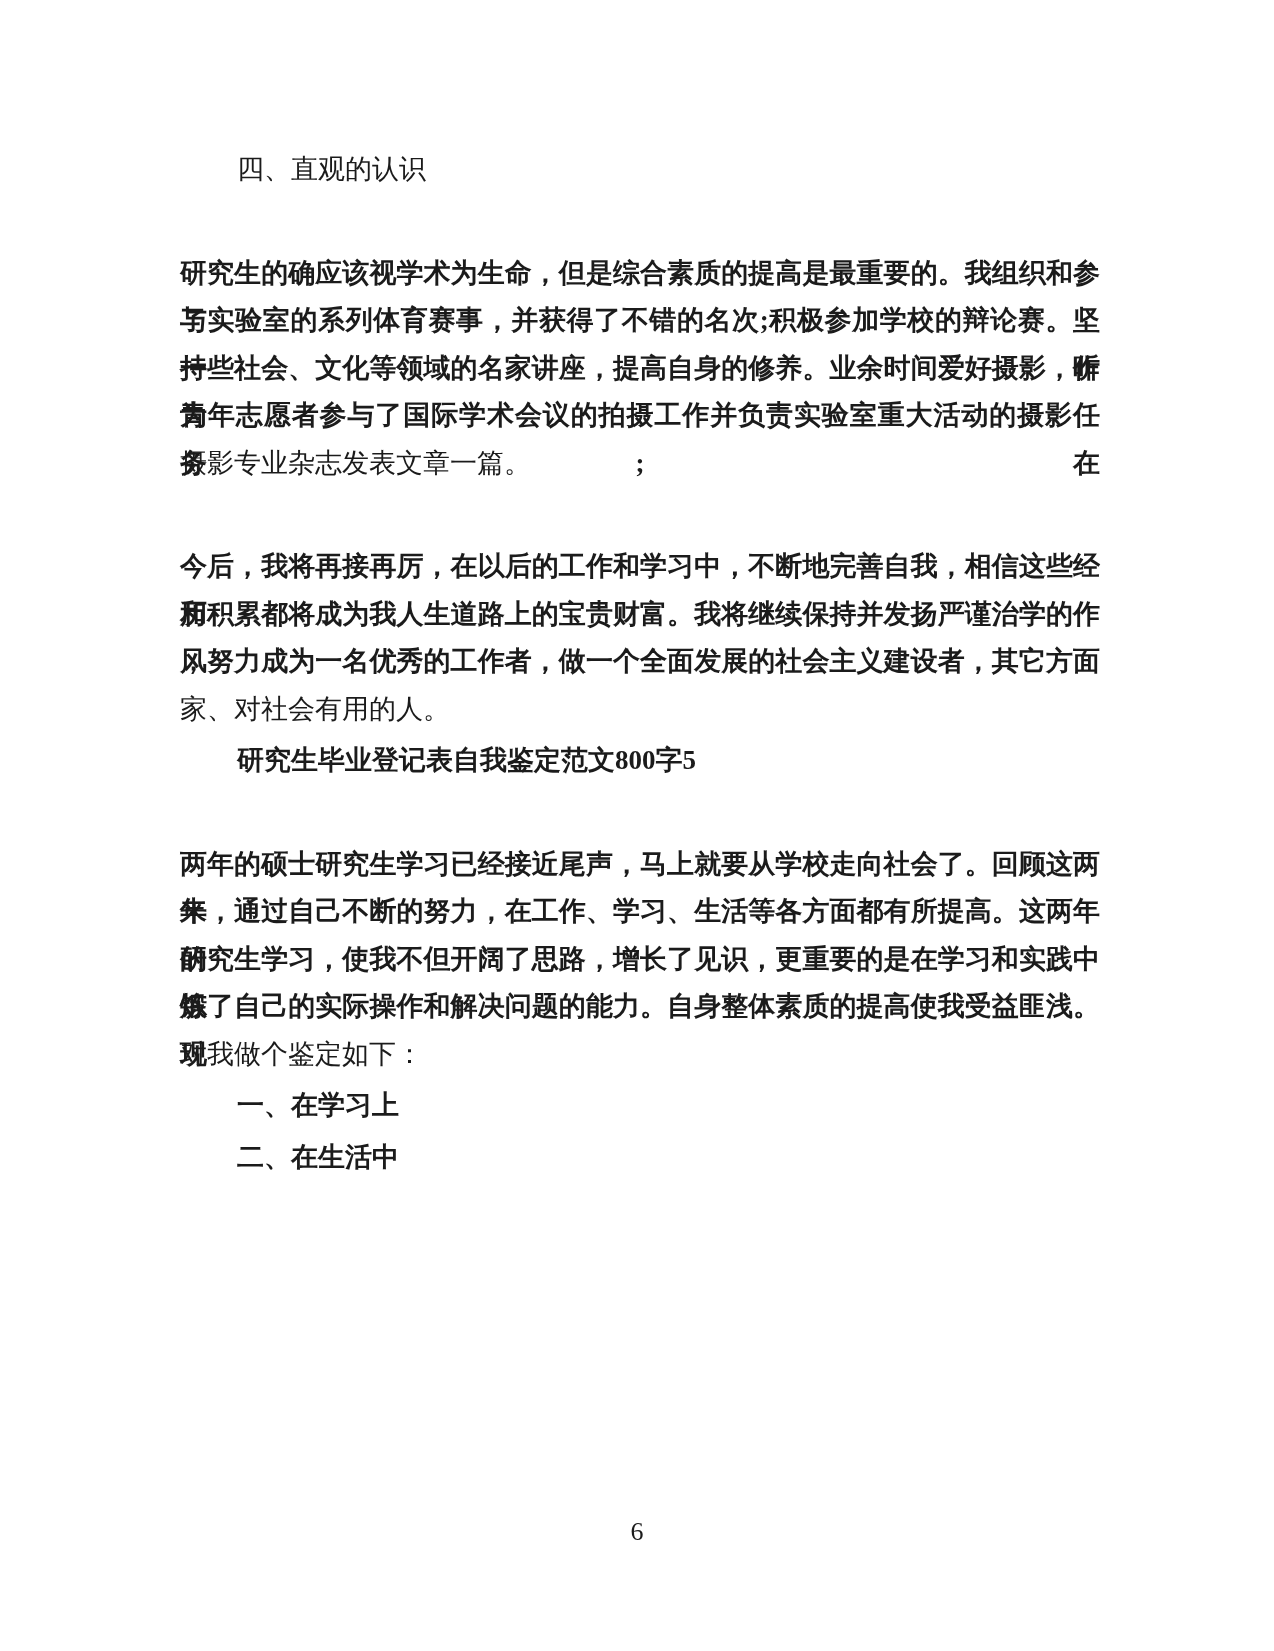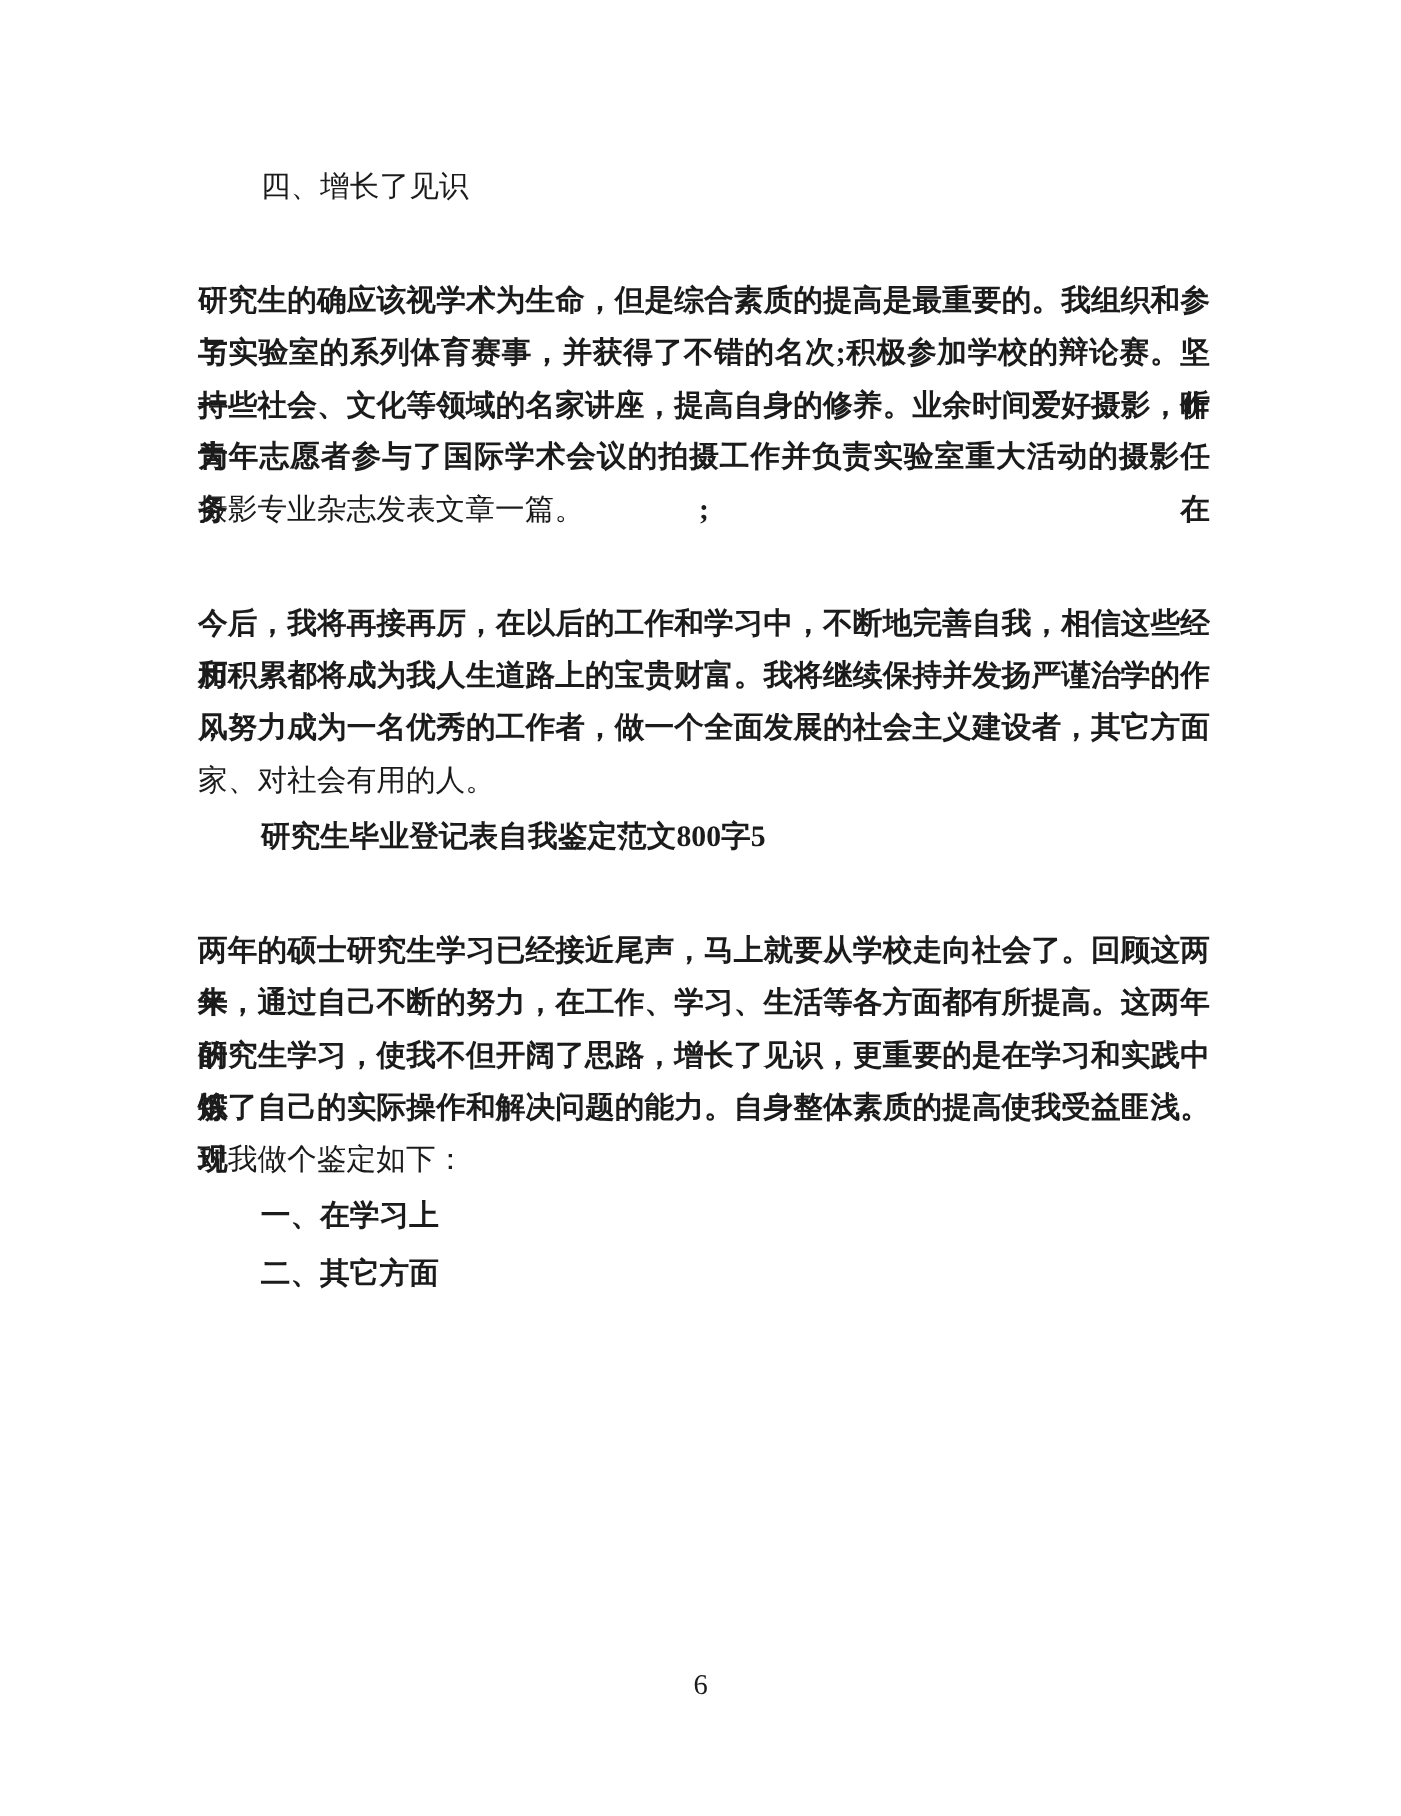--- a/index.html
+++ b/index.html
@@ -51,21 +51,21 @@
     line-height: 40px;
     color: #1b1b1b;
   }
 </style>
 </head>
 <body>
 
 <div class="page">
   <div class="content">
 
-    <div class="line heading">四、增长了见识</div>
+    <div class="line heading">四、直观的认识</div>
 
     <div class="block-para">
       <div class="line jline">研究生的确应该视学术为生命，但是综合素质的提高是最重要的。我组织和参与</div>
       <div class="line jline">了实验室的系列体育赛事，并获得了不错的名次;积极参加学校的辩论赛。坚持听</div>
       <div class="line jline">一些社会、文化等领域的名家讲座，提高自身的修养。业余时间爱好摄影，作为</div>
       <div class="line jline">青年志愿者参与了国际学术会议的拍摄工作并负责实验室重大活动的摄影任务;在</div>
       <div class="line">摄影专业杂志发表文章一篇。</div>
     </div>
 
     <div class="block-para">
@@ -81,18 +81,18 @@
       <div class="line jline">两年的硕士研究生学习已经接近尾声，马上就要从学校走向社会了。回顾这两年</div>
       <div class="line jline">来，通过自己不断的努力，在工作、学习、生活等各方面都有所提高。这两年的</div>
       <div class="line jline">研究生学习，使我不但开阔了思路，增长了见识，更重要的是在学习和实践中锻</div>
       <div class="line jline">炼了自己的实际操作和解决问题的能力。自身整体素质的提高使我受益匪浅。现</div>
       <div class="line">对我做个鉴定如下：</div>
     </div>
 
     <div class="line heading block-head-tight">一、在学习上</div>
 
 
-    <div class="line heading block-head-tight">二、其它方面</div>
+    <div class="line heading block-head-tight">二、在生活中</div>
 
   </div>
 
   <div class="footer">6</div>
 </div>
 
 </body></html>

